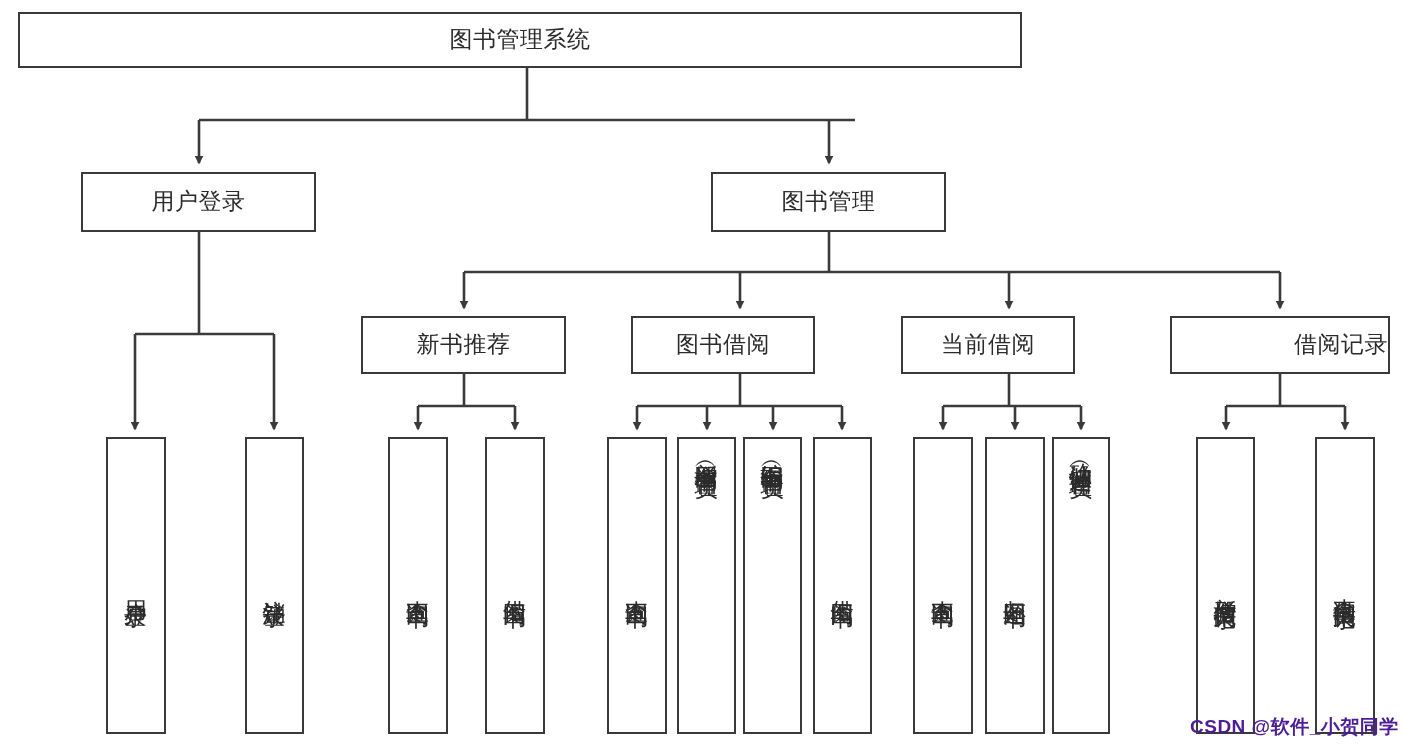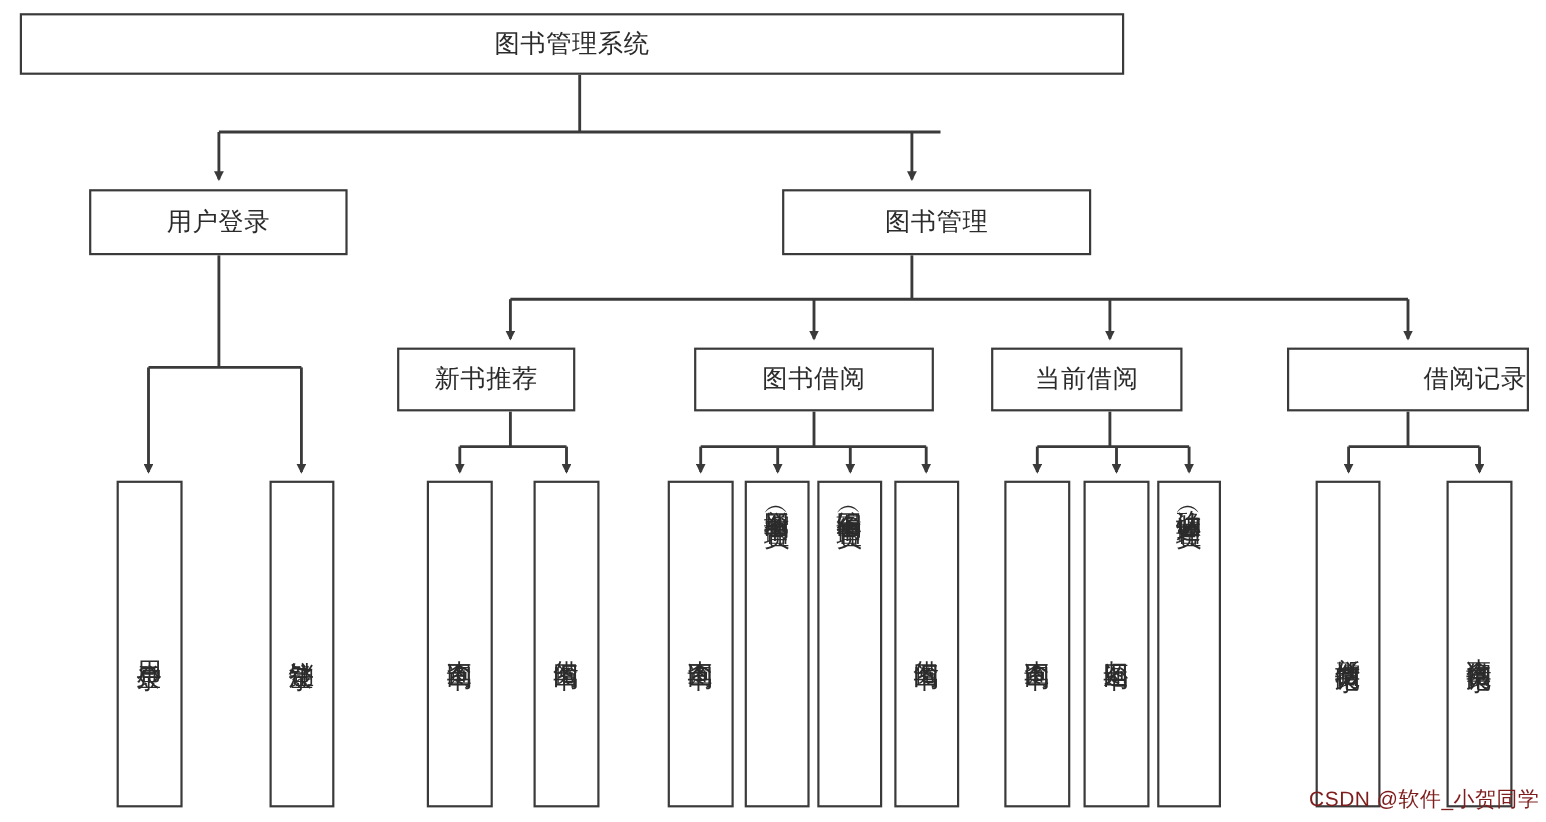--- a/index.html
+++ b/index.html
@@ -59,25 +59,26 @@
     font-size: 23px;
     line-height: 1.05;
     letter-spacing: 2px;
   }
   .node.vert.centered {
     align-items: center;
     padding-top: 0;
   }
   .watermark {
     position: absolute;
-    color: #7f1d1d;
+    color: #4c1d95;
     font-size: 19px;
     letter-spacing: 0.5px;
     white-space: nowrap;
     user-select: none;
+    font-weight: bold;
   }
 </style>
 </head>
 <body>
 
 <div id="diagram-root">
 
   <svg class="edges" viewBox="0 0 1405 747" xmlns="http://www.w3.org/2000/svg">
     <defs>
       <marker id="arrowhead" markerWidth="9" markerHeight="9" refX="7.4" refY="4.5" orient="auto" markerUnits="userSpaceOnUse">
@@ -128,28 +129,28 @@
     </g>
   </svg>
 
   <div class="node horiz" style="left:18px; top:12px; width:1004px; height:56px;">
     <span class="node-label">图书管理系统</span>
   </div>
 
   <div class="node horiz" style="left:81px; top:172px; width:235px; height:60px;">
     <span class="node-label">用户登录</span>
   </div>
-  <div class="node horiz" style="left:711px; top:172px; width:281px; height:60px;justify-content:center;">
+  <div class="node horiz" style="left:711px; top:172px; width:235px; height:60px;justify-content:center;">
     <span class="node-label">图书管理</span>
   </div>
 
-  <div class="node horiz" style="left:361px; top:316px; width:162px; height:58px;">
+  <div class="node horiz" style="left:361px; top:316px; width:205px; height:58px;">
     <span class="node-label">新书推荐</span>
   </div>
-  <div class="node horiz" style="left:631px; top:316px; width:218px; height:58px;">
+  <div class="node horiz" style="left:631px; top:316px; width:184px; height:58px;">
     <span class="node-label">图书借阅</span>
   </div>
   <div class="node horiz" style="left:901px; top:316px; width:174px; height:58px;">
     <span class="node-label">当前借阅</span>
   </div>
   <div class="node horiz" style="left:1170px; top:316px; width:220px; height:58px;justify-content:flex-end;">
     <span class="node-label">借阅记录</span>
   </div>
 
   <div class="node vert centered" style="left:106px; top:437px; width:60px; height:297px;">

